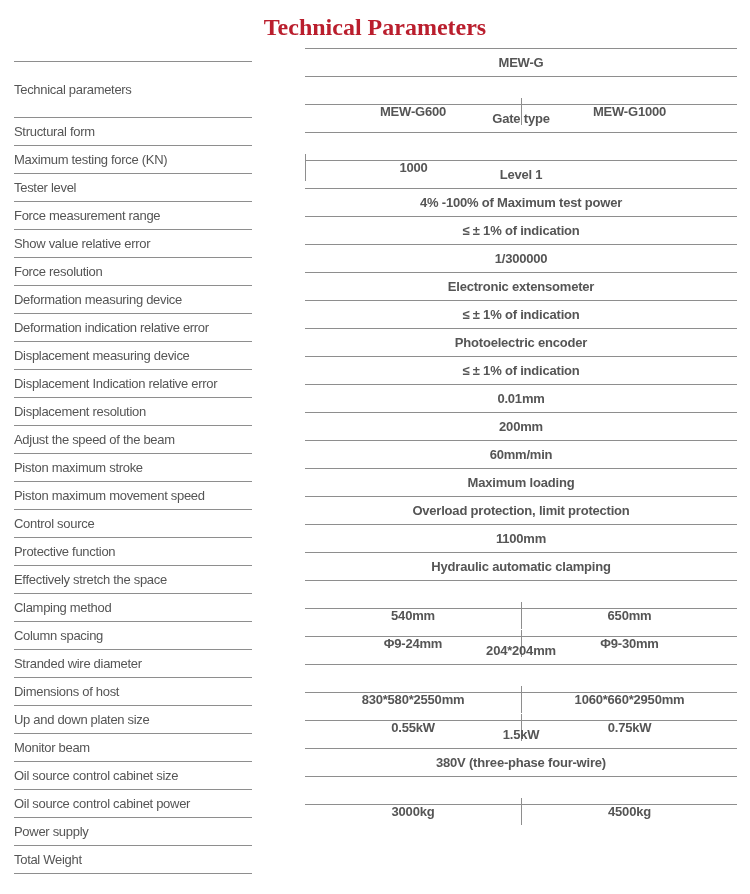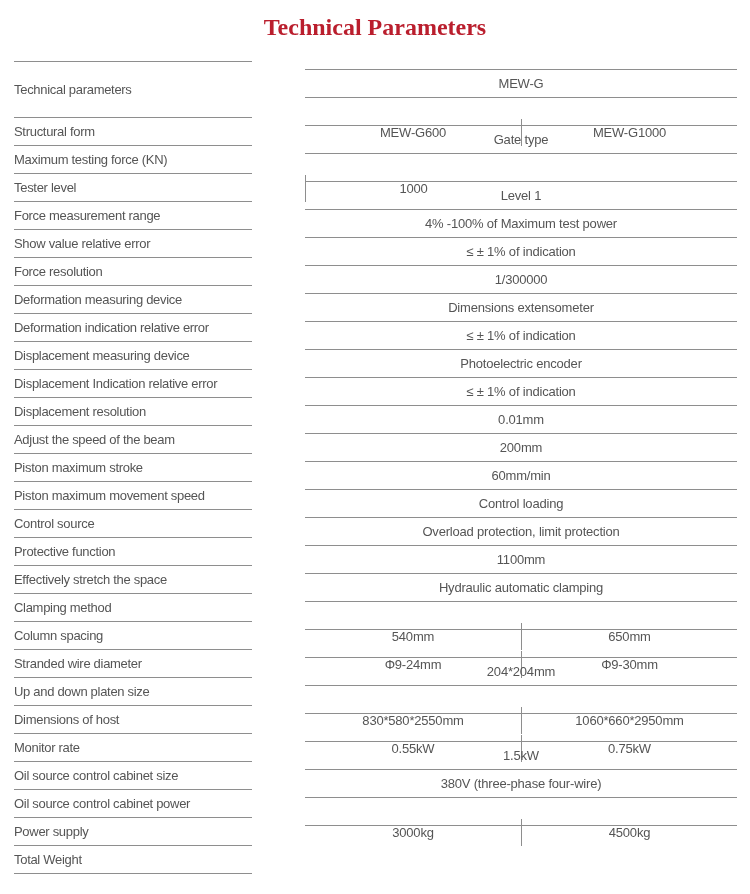--- a/index.html
+++ b/index.html
@@ -18,22 +18,23 @@
     margin:0;padding-top:11px;height:32px;line-height:32px;
     text-align:center;
     font-family:"Liberation Serif","DejaVu Serif",serif;
     font-weight:bold;font-size:24px;color:var(--title-color);
   }
   .left-col{
     position:absolute;left:14px;top:61px;width:238px;
     border-top:1px solid var(--line-color);
   }
   .right-col{
-    position:absolute;left:305px;top:69px;width:432px;
+    position:absolute;left:305px;top:48px;width:432px;
     border-top:1px solid var(--line-color);
+    font-weight:bold;
   }
   .row{
     height:27px;border-bottom:1px solid var(--line-color);
     display:flex;align-items:center;
   }
   .header-row{height:55px;}
   .label-cell{
     font-size:13px;letter-spacing:-0.3px;color:var(--text-color);
     white-space:nowrap;
   }
@@ -110,27 +111,27 @@
       <div class="row">
         <span class="label-cell">Clamping method</span>
       </div>
       <div class="row">
         <span class="label-cell">Column spacing</span>
       </div>
       <div class="row">
         <span class="label-cell">Stranded wire diameter</span>
       </div>
       <div class="row">
+        <span class="label-cell">Dimensions of host</span>
+      </div>
+      <div class="row">
         <span class="label-cell">Up and down platen size</span>
       </div>
       <div class="row">
-        <span class="label-cell">Dimensions of host</span>
-      </div>
-      <div class="row">
-        <span class="label-cell">Monitor rate</span>
+        <span class="label-cell">Monitor beam</span>
       </div>
       <div class="row">
         <span class="label-cell">Oil source control cabinet size</span>
       </div>
       <div class="row">
         <span class="label-cell">Oil source control cabinet power</span>
       </div>
       <div class="row">
         <span class="label-cell">Power supply</span>
       </div>
@@ -161,42 +162,42 @@
       <div class="row value-row">
         <div class="cell span">4% -100% of Maximum test power</div>
       </div>
       <div class="row value-row">
         <div class="cell span">≤ ± 1% of indication</div>
       </div>
       <div class="row value-row">
         <div class="cell span">1/300000</div>
       </div>
       <div class="row value-row">
-        <div class="cell span">Dimensions extensometer</div>
+        <div class="cell span">Electronic extensometer</div>
       </div>
       <div class="row value-row">
         <div class="cell span">≤ ± 1% of indication</div>
       </div>
       <div class="row value-row">
         <div class="cell span">Photoelectric encoder</div>
       </div>
       <div class="row value-row">
         <div class="cell span">≤ ± 1% of indication</div>
       </div>
       <div class="row value-row">
         <div class="cell span">0.01mm</div>
       </div>
       <div class="row value-row">
         <div class="cell span">200mm</div>
       </div>
       <div class="row value-row">
         <div class="cell span">60mm/min</div>
       </div>
       <div class="row value-row">
-        <div class="cell span">Control loading</div>
+        <div class="cell span">Maximum loading</div>
       </div>
       <div class="row value-row">
         <div class="cell span">Overload protection, limit protection</div>
       </div>
       <div class="row value-row">
         <div class="cell span">1100mm</div>
       </div>
       <div class="row value-row">
         <div class="cell span">Hydraulic automatic clamping</div>
       </div>

